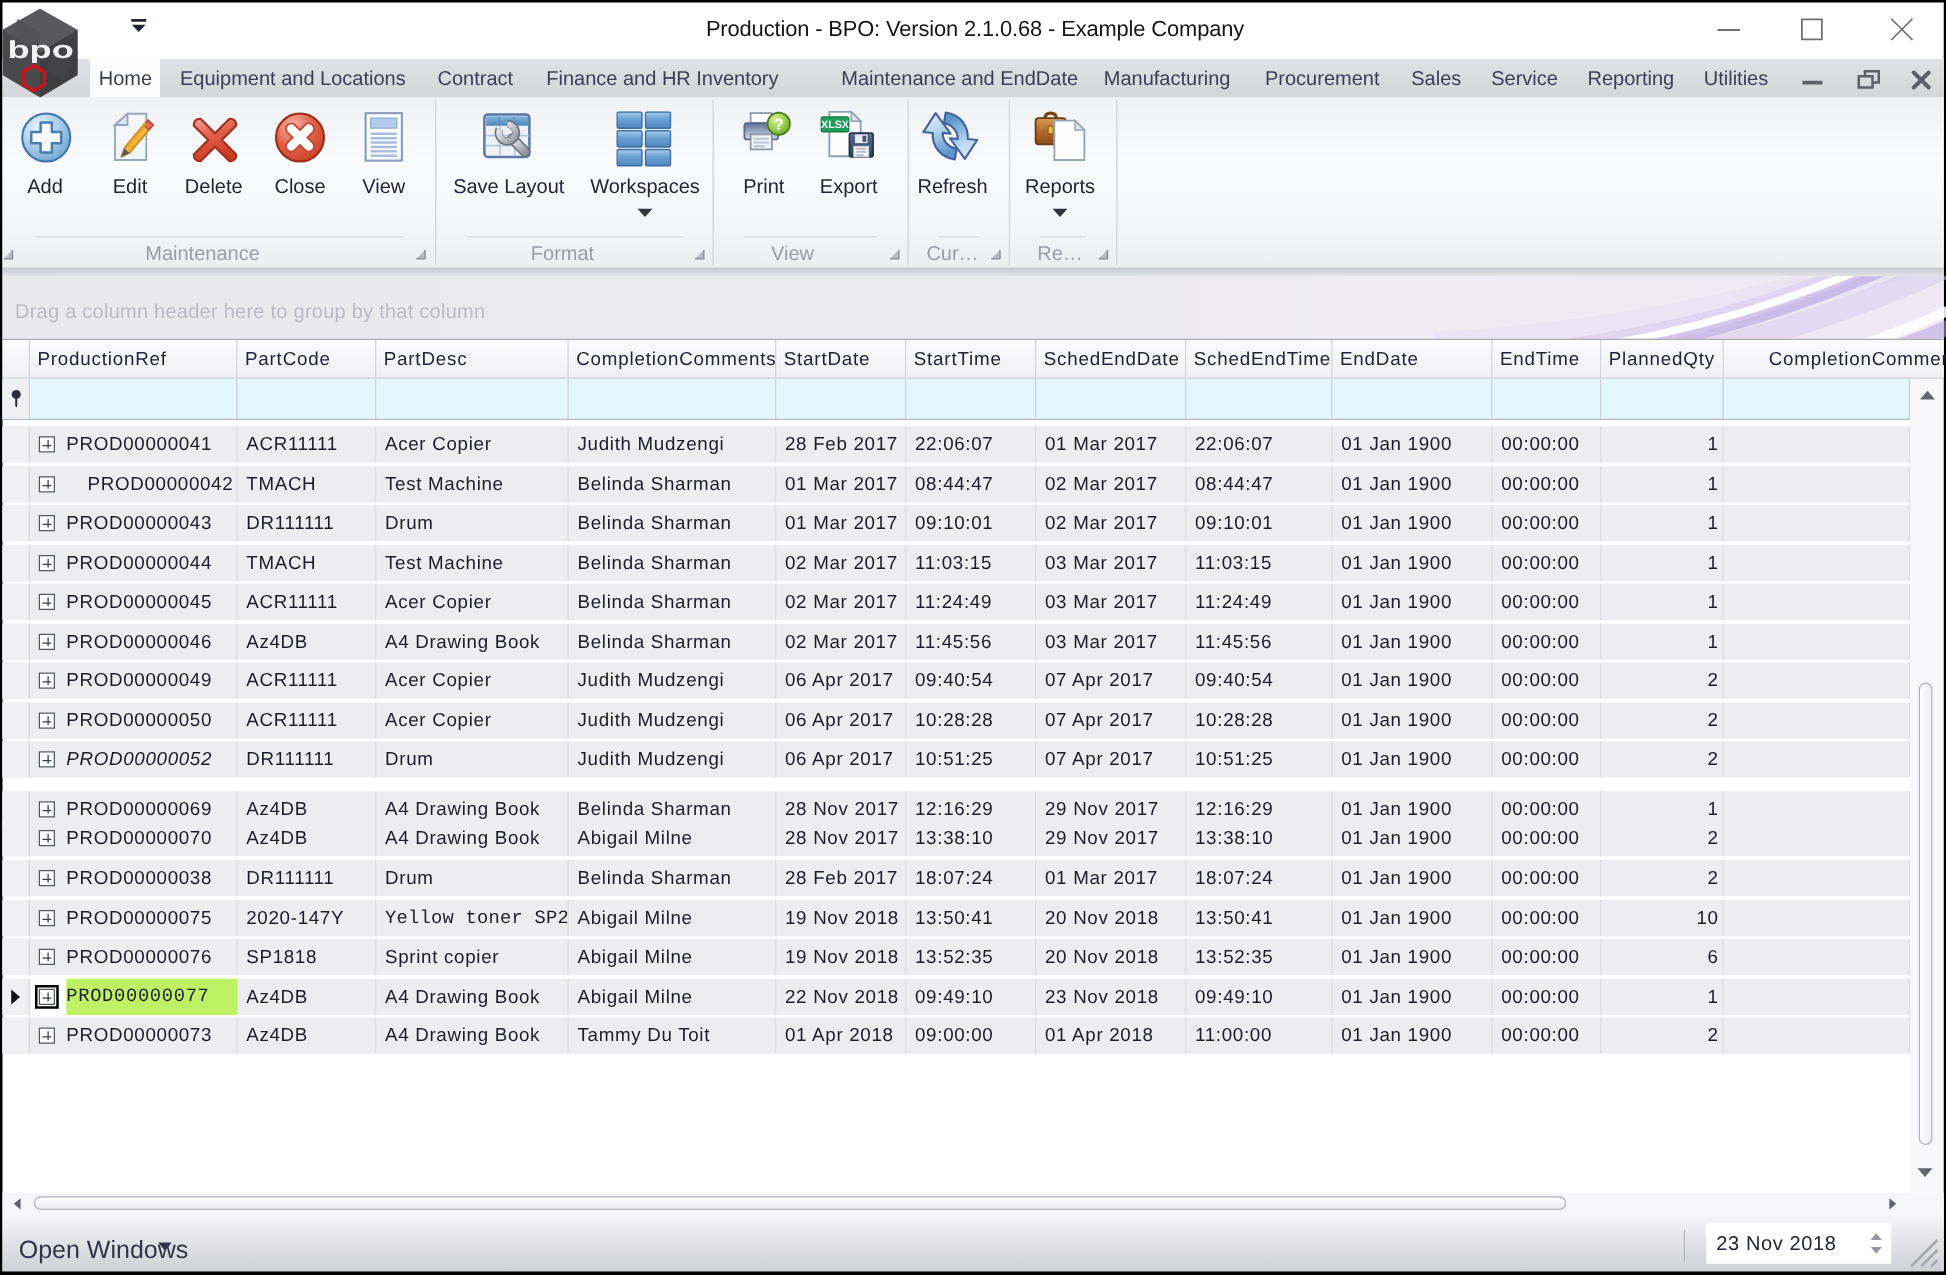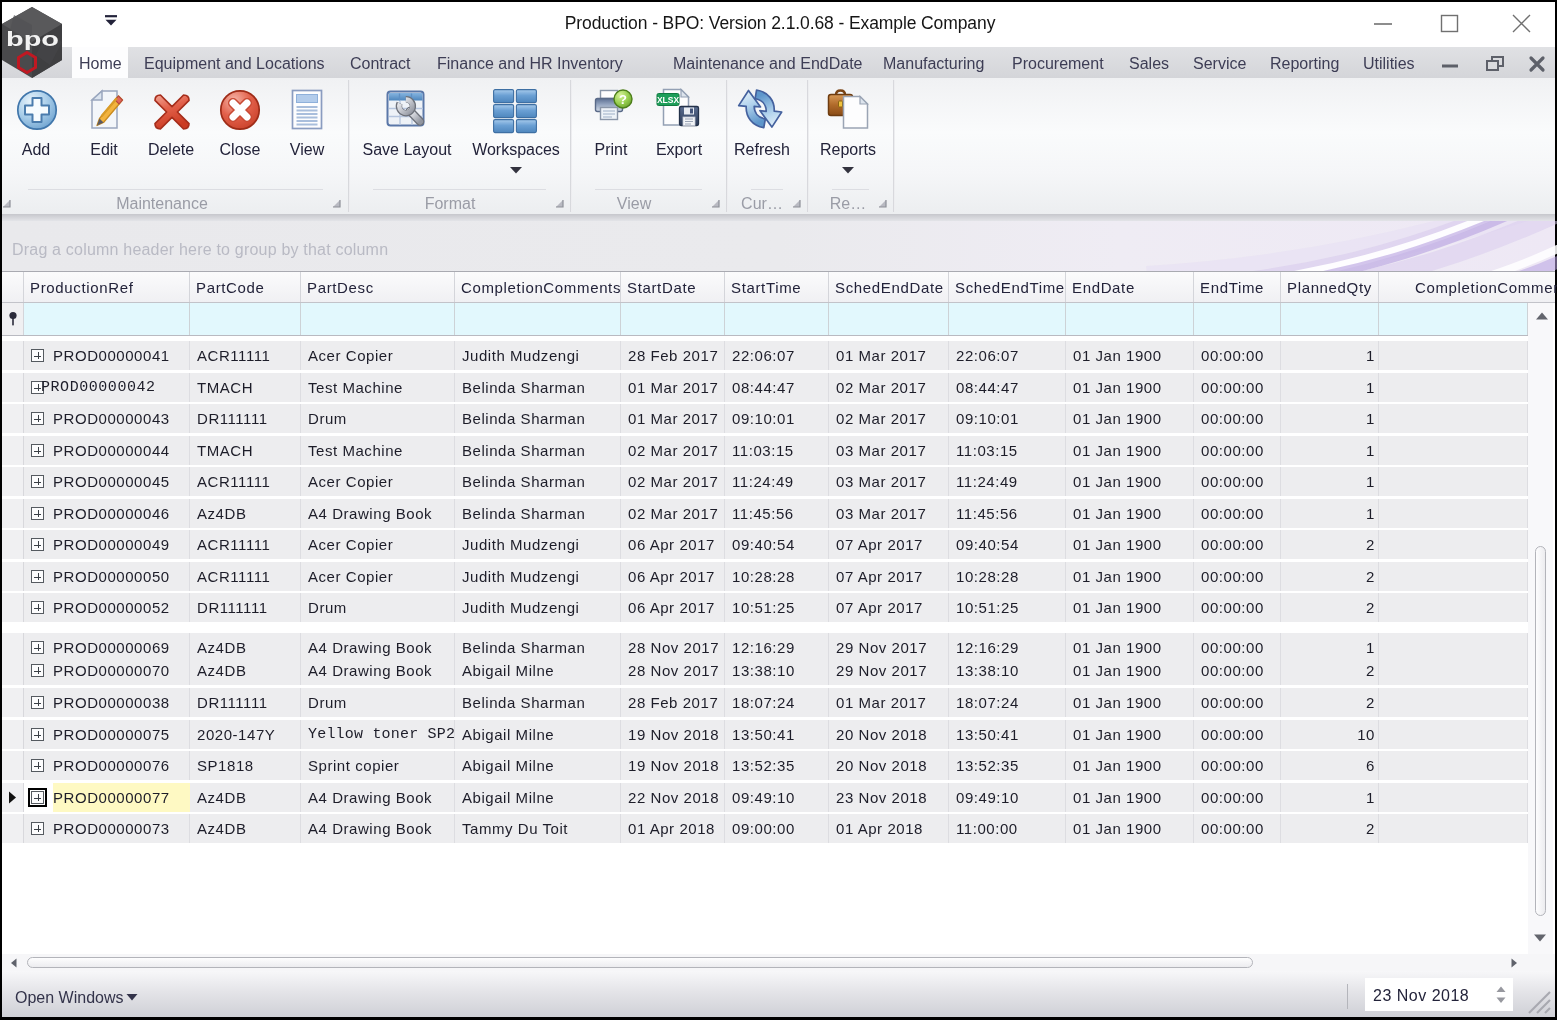--- a/index.html
+++ b/index.html
@@ -368,21 +368,21 @@
 <div class="cell" style="left:947px;width:117px;padding-left:7px;">22:06:07</div>
 <div class="cell" style="left:1064px;width:128px;padding-left:7px;">01 Jan 1900</div>
 <div class="cell" style="left:1192px;width:87px;padding-left:7px;">00:00:00</div>
 <div class="cell" style="left:1279px;width:98px;text-align:right;padding-right:3px">1</div>
 <div class="cell" style="left:1377px;width:149px;padding-left:7px;"></div>
 </div>
 <div class="a row" style="top:373px">
 <div class="rind"></div>
 <div class="cell" style="left:22px;width:166px;"></div>
 <div class="plus"></div>
-<div class="cell" style="left:39px;width:137px;border-right:none;font-family:Liberation Mono, monospace;">PROD00000042</div>
+<div class="cell" style="left:68px;width:137px;border-right:none;">PROD00000042</div>
 <div class="cell" style="left:188px;width:111px;padding-left:7px;">TMACH</div>
 <div class="cell" style="left:299px;width:154px;padding-left:7px;">Test Machine</div>
 <div class="cell" style="left:453px;width:166px;padding-left:7px;">Belinda Sharman</div>
 <div class="cell" style="left:619px;width:104px;padding-left:7px;">01 Mar 2017</div>
 <div class="cell" style="left:723px;width:104px;padding-left:7px;">08:44:47</div>
 <div class="cell" style="left:827px;width:120px;padding-left:7px;">02 Mar 2017</div>
 <div class="cell" style="left:947px;width:117px;padding-left:7px;">08:44:47</div>
 <div class="cell" style="left:1064px;width:128px;padding-left:7px;">01 Jan 1900</div>
 <div class="cell" style="left:1192px;width:87px;padding-left:7px;">00:00:00</div>
 <div class="cell" style="left:1279px;width:98px;text-align:right;padding-right:3px">1</div>
@@ -487,21 +487,21 @@
 <div class="cell" style="left:947px;width:117px;padding-left:7px;">10:28:28</div>
 <div class="cell" style="left:1064px;width:128px;padding-left:7px;">01 Jan 1900</div>
 <div class="cell" style="left:1192px;width:87px;padding-left:7px;">00:00:00</div>
 <div class="cell" style="left:1279px;width:98px;text-align:right;padding-right:3px">2</div>
 <div class="cell" style="left:1377px;width:149px;padding-left:7px;"></div>
 </div>
 <div class="a row" style="top:593px">
 <div class="rind"></div>
 <div class="cell" style="left:22px;width:166px;"></div>
 <div class="plus"></div>
-<div class="cell" style="left:51px;width:137px;border-right:none;">PROD00000052</div>
+<div class="cell" style="left:51px;width:137px;border-right:none;font-style:italic;">PROD00000052</div>
 <div class="cell" style="left:188px;width:111px;padding-left:7px;">DR111111</div>
 <div class="cell" style="left:299px;width:154px;padding-left:7px;">Drum</div>
 <div class="cell" style="left:453px;width:166px;padding-left:7px;">Judith Mudzengi</div>
 <div class="cell" style="left:619px;width:104px;padding-left:7px;">06 Apr 2017</div>
 <div class="cell" style="left:723px;width:104px;padding-left:7px;">10:51:25</div>
 <div class="cell" style="left:827px;width:120px;padding-left:7px;">07 Apr 2017</div>
 <div class="cell" style="left:947px;width:117px;padding-left:7px;">10:51:25</div>
 <div class="cell" style="left:1064px;width:128px;padding-left:7px;">01 Jan 1900</div>
 <div class="cell" style="left:1192px;width:87px;padding-left:7px;">00:00:00</div>
 <div class="cell" style="left:1279px;width:98px;text-align:right;padding-right:3px">2</div>
@@ -593,21 +593,21 @@
 <div class="cell" style="left:1377px;width:149px;padding-left:7px;"></div>
 </div>
 <div class="a row" style="top:783px">
 <div class="rind">
       <svg style="position:absolute;left:6px;top:8px" width="9" height="13">
         <path d="M1 0.5 L8 6.5 L1 12.5 Z" fill="#111"></path>
       </svg>
     </div>
 <div class="cell" style="left:22px;width:166px;background:#fff;"></div>
 <div class="plus" style="outline:2.5px solid #000;outline-offset:1px"></div>
-<div class="cell" style="left:51px;width:137px;border-right:none;background:#fef9c3;">PROD00000077</div>
+<div class="cell" style="left:51px;width:137px;border-right:none;background:#bef264;font-family:Liberation Mono, monospace;">PROD00000077</div>
 <div class="cell" style="left:188px;width:111px;padding-left:7px;">Az4DB</div>
 <div class="cell" style="left:299px;width:154px;padding-left:7px;">A4 Drawing Book</div>
 <div class="cell" style="left:453px;width:166px;padding-left:7px;">Abigail Milne</div>
 <div class="cell" style="left:619px;width:104px;padding-left:7px;">22 Nov 2018</div>
 <div class="cell" style="left:723px;width:104px;padding-left:7px;">09:49:10</div>
 <div class="cell" style="left:827px;width:120px;padding-left:7px;">23 Nov 2018</div>
 <div class="cell" style="left:947px;width:117px;padding-left:7px;">09:49:10</div>
 <div class="cell" style="left:1064px;width:128px;padding-left:7px;">01 Jan 1900</div>
 <div class="cell" style="left:1192px;width:87px;padding-left:7px;">00:00:00</div>
 <div class="cell" style="left:1279px;width:98px;text-align:right;padding-right:3px">1</div>
@@ -640,21 +640,21 @@
 <div class="a" style="left:1535px;top:546px;width:11px;height:370px;background:linear-gradient(90deg,#fdfdfe,#ececef);border:1px solid #b3b4ba;border-radius:6px"></div>
 <div class="a hsb"></div>
 <div class="a thumb"></div>
 <svg class="a" style="left:8px;top:957px" width="12" height="12">
     <path d="M8.5 1.5 L3 6 L8.5 10.5 Z" fill="#5f626b"></path>
   </svg>
 <svg class="a" style="left:1508px;top:957px" width="12" height="12">
     <path d="M3.5 1.5 L9 6 L3.5 10.5 Z" fill="#5f626b"></path>
   </svg>
 <div class="a sbar"></div>
-<div class="a" style="left:15px;top:989px;font-size:16px;color:#33334a">Open Windows</div>
+<div class="a" style="left:15px;top:989px;font-size:20px;color:#33334a">Open Windows</div>
 <svg class="a" style="left:125px;top:993px" width="14" height="8">
     <path d="M1.5 1 L12.5 1 L7 7.5 Z" fill="#33334a"></path>
   </svg>
 <div class="a" style="left:1347px;top:984px;width:1px;height:25px;background:#b4b5bb"></div>
 <div class="a dbox"></div>
 <div class="a" style="left:1373px;top:987px;font-size:16px;letter-spacing:0.5px;color:#23233a">23 Nov 2018</div>
 <svg class="a" style="left:1494px;top:985px" width="14" height="20">
     <path d="M7 1.5 L11.5 7 H2.5 Z" fill="#97989f"></path>
     <path d="M2.5 12.5 H11.5 L7 18 Z" fill="#97989f"></path>
   </svg>

